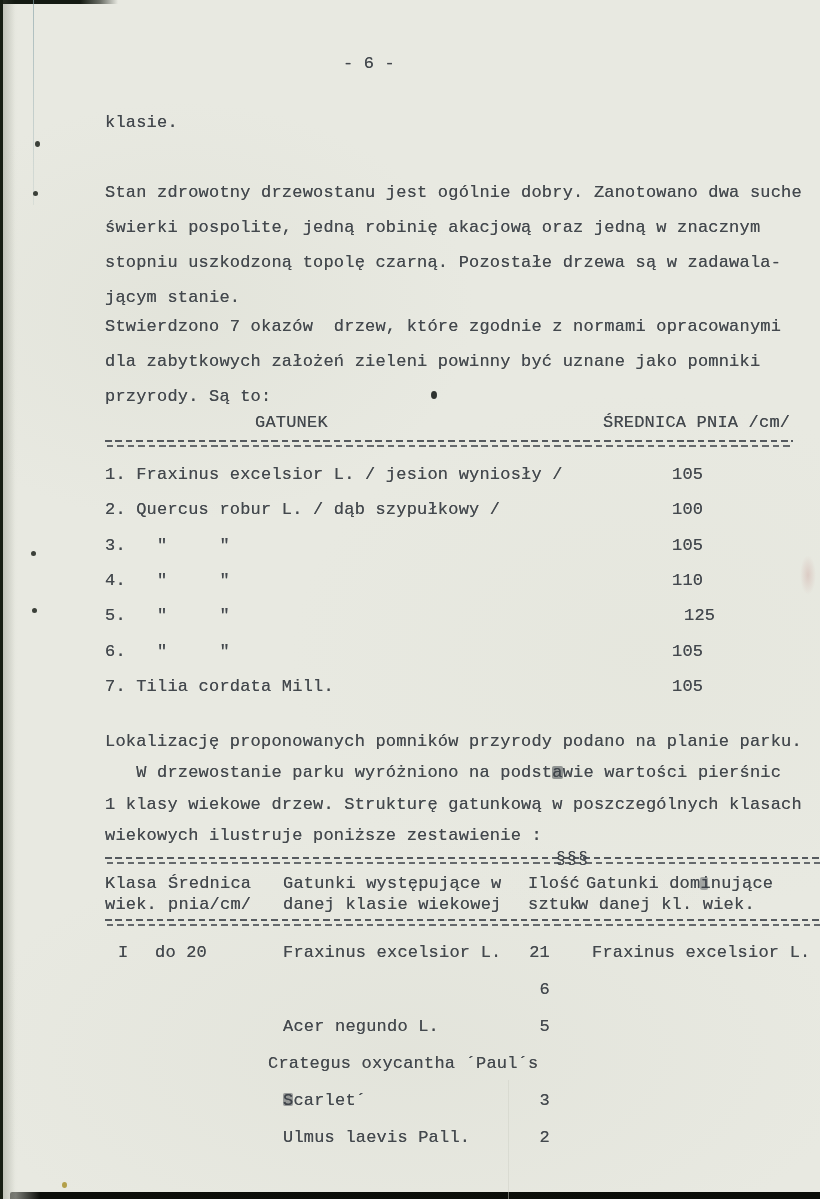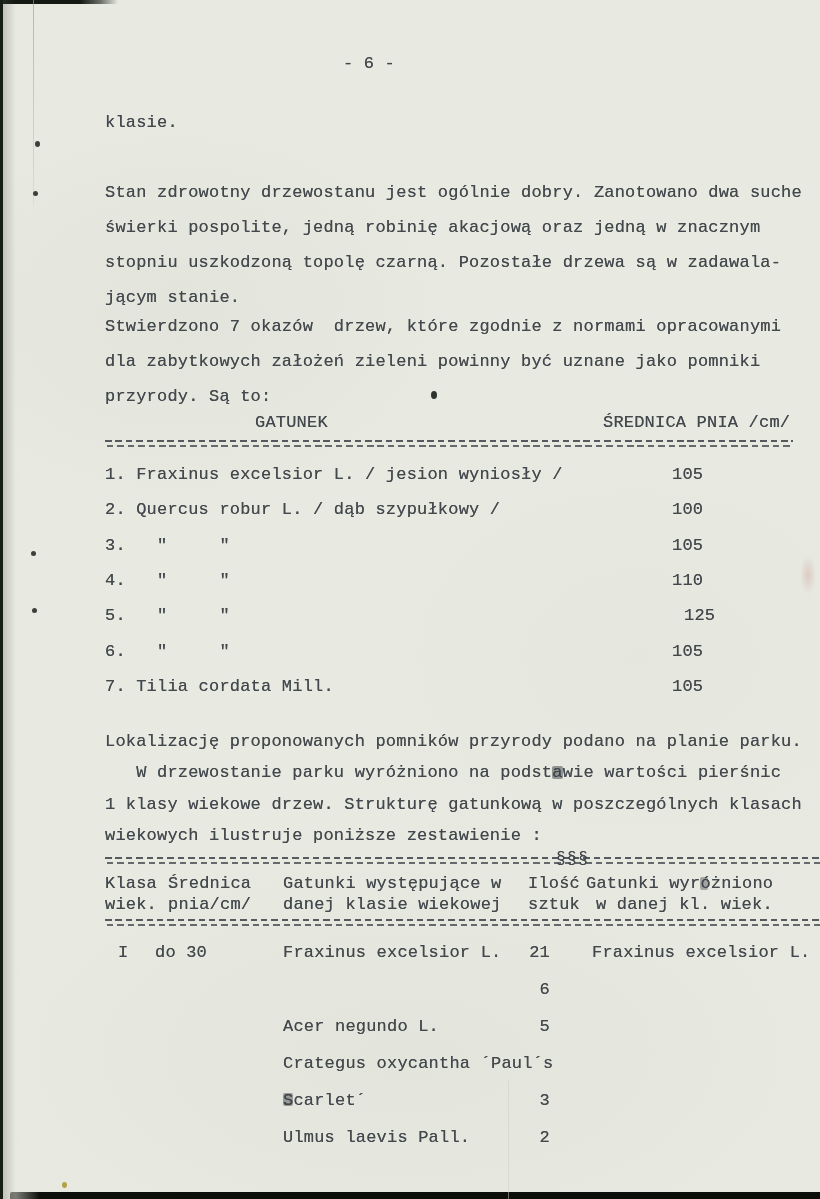--- a/index.html
+++ b/index.html
@@ -99,44 +99,44 @@
   <div class="line" style="top:827px;">wiekowych ilustruje poniższe zestawienie :</div>
   <div class="smudge" style="left:552px;top:766px;width:11px;height:13px;"></div>
 
   <div class="dashline" style="left:105px;top:857px;width:715px;"></div>
   <div class="line" style="left:556px;top:851px;letter-spacing:1.5px;font-size:16px;">§§§</div>
 
   <div class="line" style="left:105px;top:875px;">Klasa</div>
   <div class="line" style="left:168px;top:875px;">Średnica</div>
   <div class="line" style="left:283px;top:875px;">Gatunki występujące w</div>
   <div class="line" style="left:528px;top:875px;">Ilość</div>
-  <div class="line" style="left:586px;top:875px;">Gatunki wyróżniono</div>
+  <div class="line" style="left:586px;top:875px;">Gatunki dominujące</div>
 
   <div class="line" style="left:105px;top:896px;">wiek.</div>
   <div class="line" style="left:168px;top:896px;">pnia/cm/</div>
   <div class="line" style="left:283px;top:896px;">danej klasie wiekowej</div>
   <div class="line" style="left:528px;top:896px;">sztuk</div>
-  <div class="line" style="left:596px;top:896px;">w danej kl. wiek.</div>
+  <div class="line" style="left:578px;top:896px;">w danej kl. wiek.</div>
 
   <div class="smudge" style="left:700px;top:877px;width:8px;height:13px;background:rgba(58,63,69,0.4);"></div>
 
   <div class="dashline" style="left:105px;top:919px;width:715px;"></div>
 
   <div class="line" style="left:118px;top:944px;">I</div>
-  <div class="line" style="left:155px;top:944px;">do 30</div>
+  <div class="line" style="left:155px;top:944px;">do 20</div>
   <div class="line" style="left:283px;top:944px;">Fraxinus excelsior L.</div>
   <div class="line" style="left:516px;top:944px;width:34px;text-align:right;">21</div>
   <div class="line" style="left:592px;top:944px;">Fraxinus excelsior L.</div>
 
   <div class="line" style="left:516px;top:981px;width:34px;text-align:right;">6</div>
 
   <div class="line" style="left:283px;top:1018px;">Acer negundo L.</div>
   <div class="line" style="left:516px;top:1018px;width:34px;text-align:right;">5</div>
 
-  <div class="line" style="left:283px;top:1055px;">Crategus oxycantha ´Paul´s</div>
+  <div class="line" style="left:268px;top:1055px;">Crategus oxycantha ´Paul´s</div>
 
   <div class="line" style="left:283px;top:1092px;">Scarlet´</div>
   <div class="line" style="left:516px;top:1092px;width:34px;text-align:right;">3</div>
   <div class="smudge" style="left:283px;top:1093px;width:10px;height:13px;background:rgba(58,63,69,0.45);"></div>
 
   <div class="line" style="left:283px;top:1129px;">Ulmus laevis Pall.</div>
   <div class="line" style="left:516px;top:1129px;width:34px;text-align:right;">2</div>
 
 </div>
 

